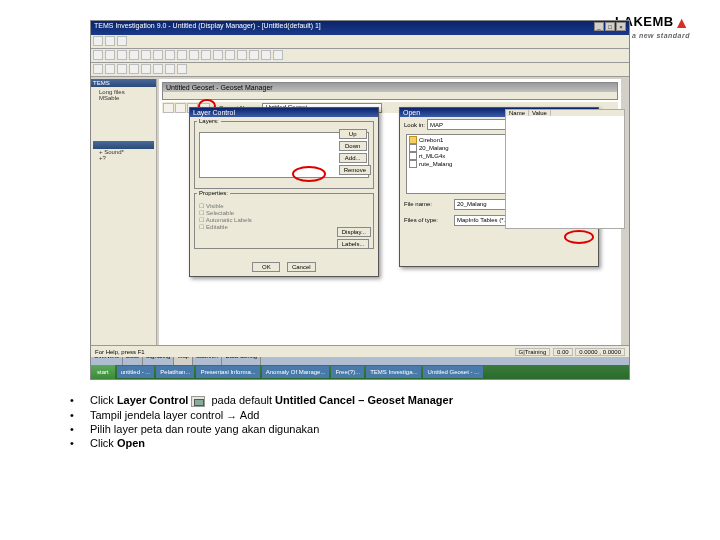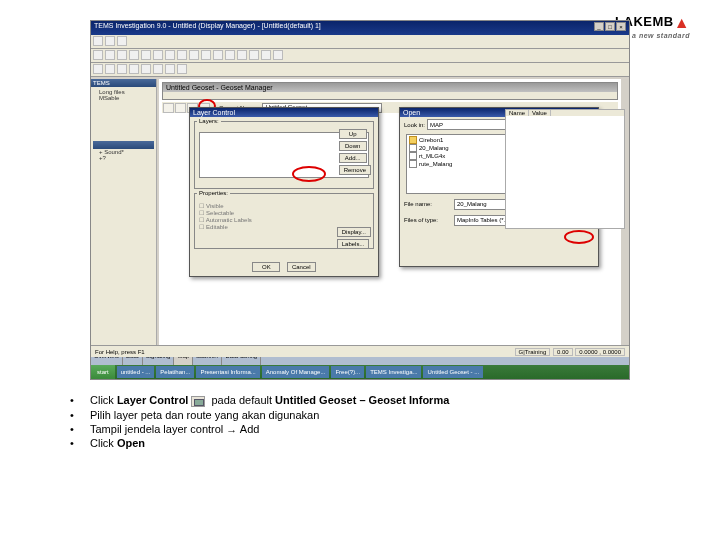--- a/index.html
+++ b/index.html
@@ -245,25 +245,25 @@
       <span class="tb-item">Presentasi Informa...</span>
       <span class="tb-item">Anomaly Of Manage...</span>
       <span class="tb-item">Free(?)...</span>
       <span class="tb-item">TEMS Investiga...</span>
       <span class="tb-item">Untitled Geoset - ...</span>
     </div>
   </div>
 
   <ul class="bullets">
     <li>
-        <span><span>Click </span><b>Layer Control</b><span class="icon-inline"></span><span> pada default </span><b>Untitled Geoset – Geoset Informa</b></span>
+        <span><span>Click </span><b>Layer Control</b><span class="icon-inline"></span><span> pada default </span><b>Untitled Cancel – Geoset Manager</b></span>
+      </li>
+    <li>
+        <span>Tampil jendela layer control → Add</span>
       </li>
     <li>
         <span>Pilih layer peta dan route yang akan digunakan</span>
-      </li>
-    <li>
-        <span>Tampil jendela layer control → Add</span>
       </li>
     <li>
         <span><span>Click </span><b>Open</b></span>
       </li>
   </ul>
 </div>
 
 </body></html>

